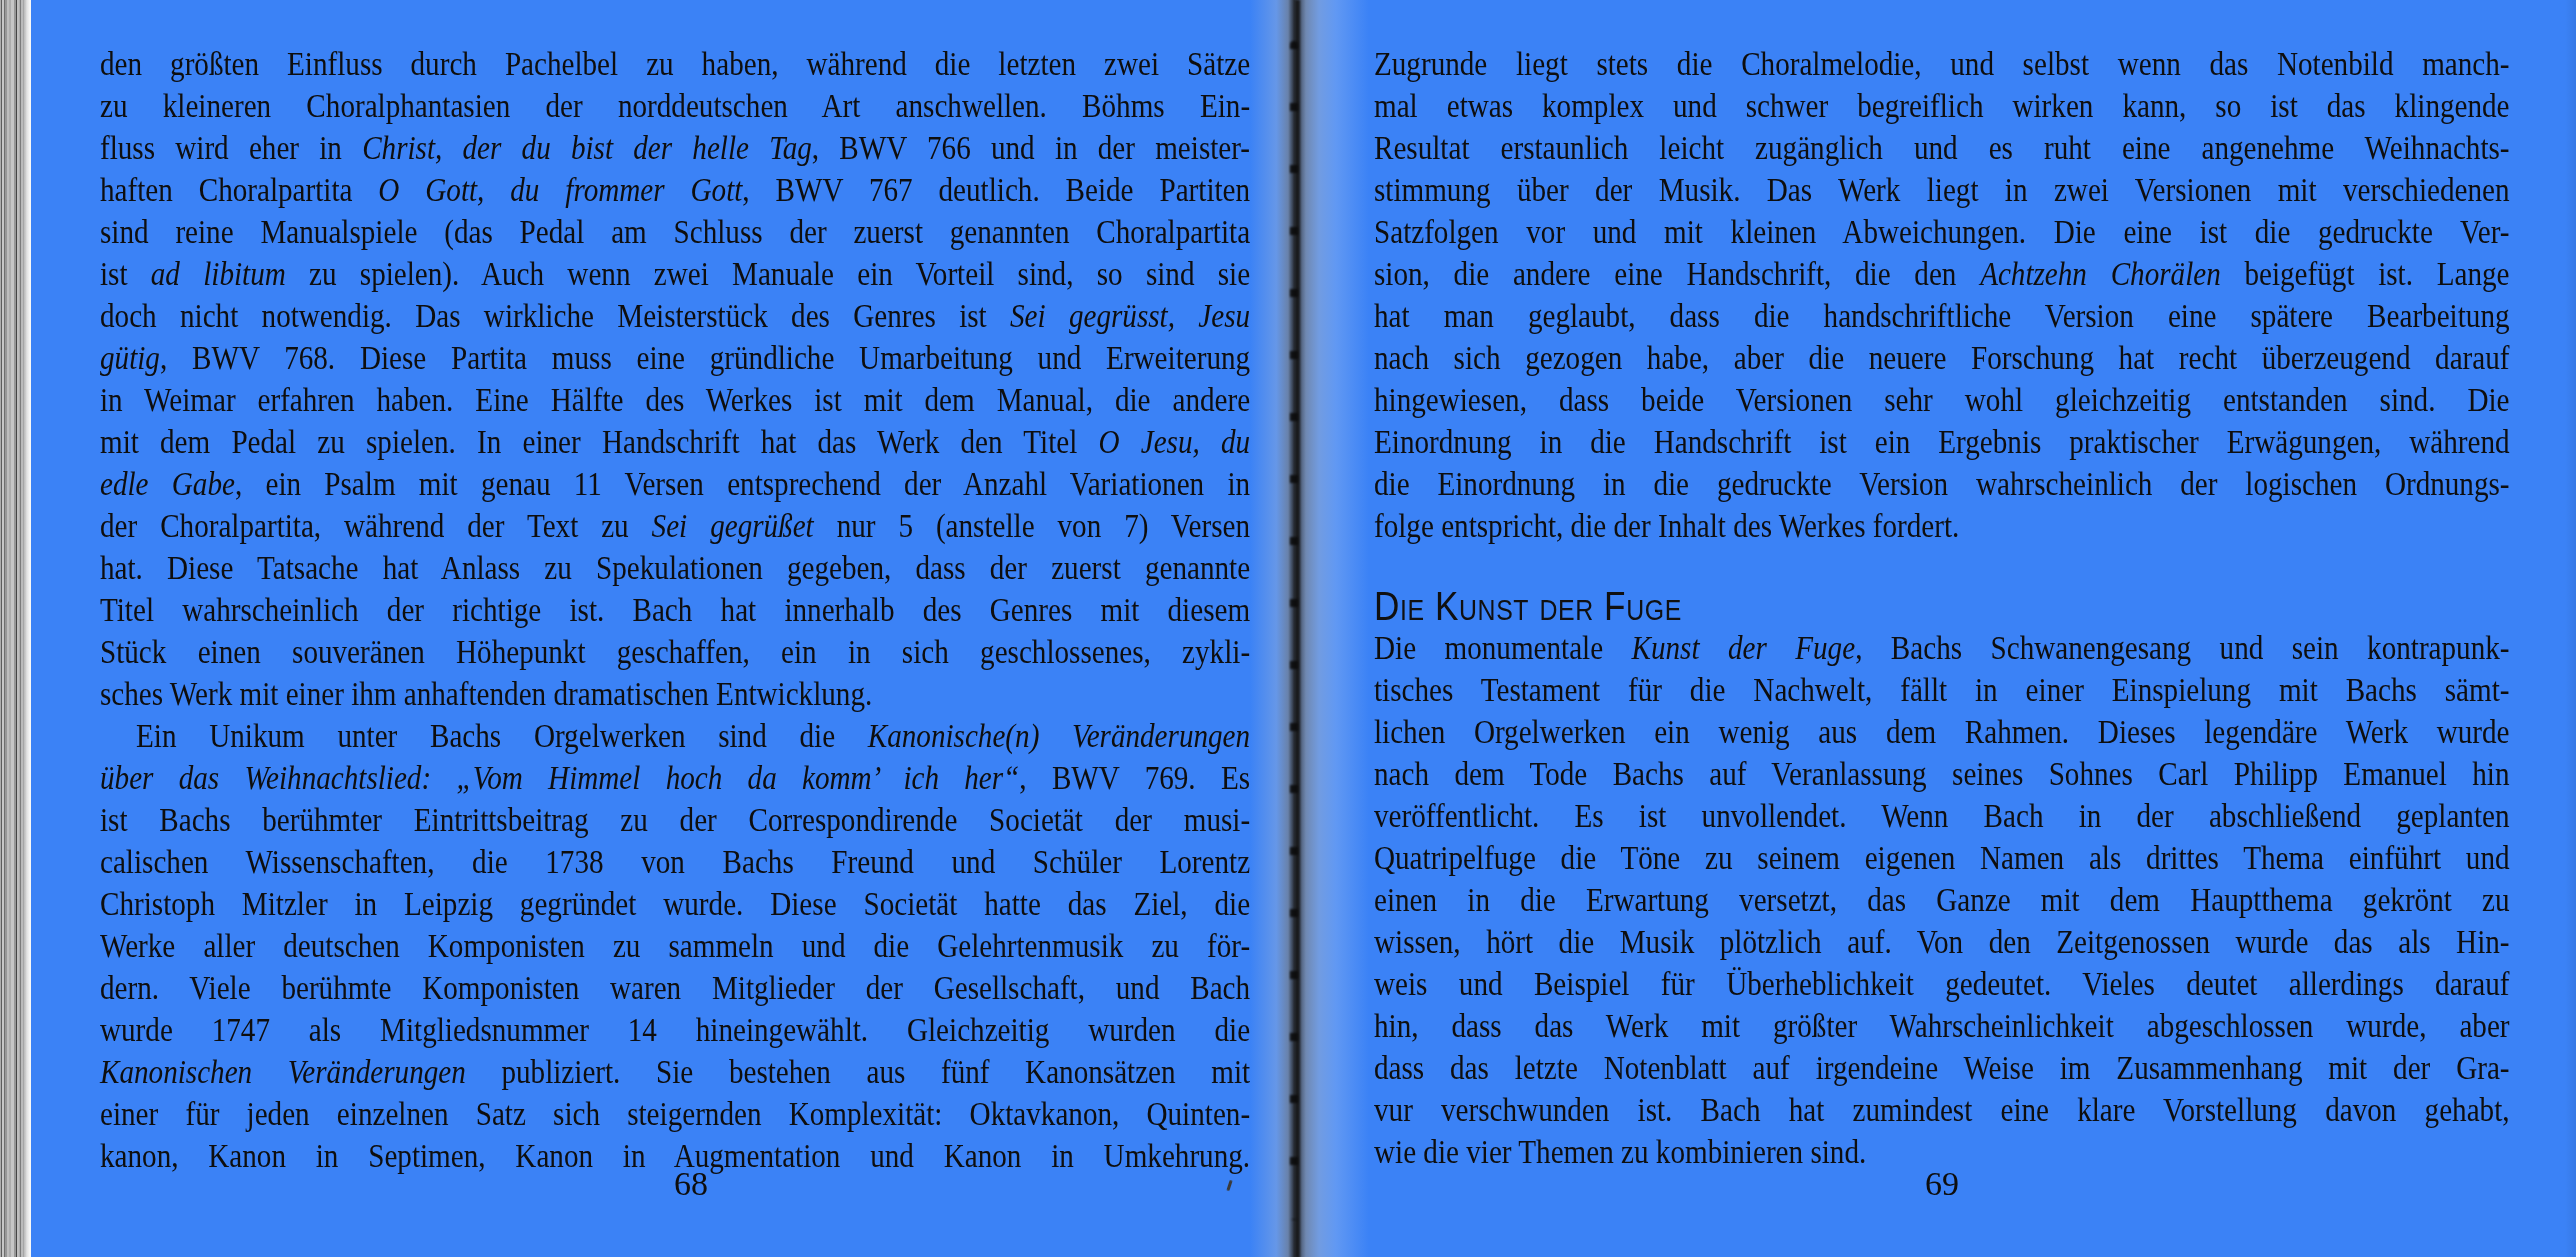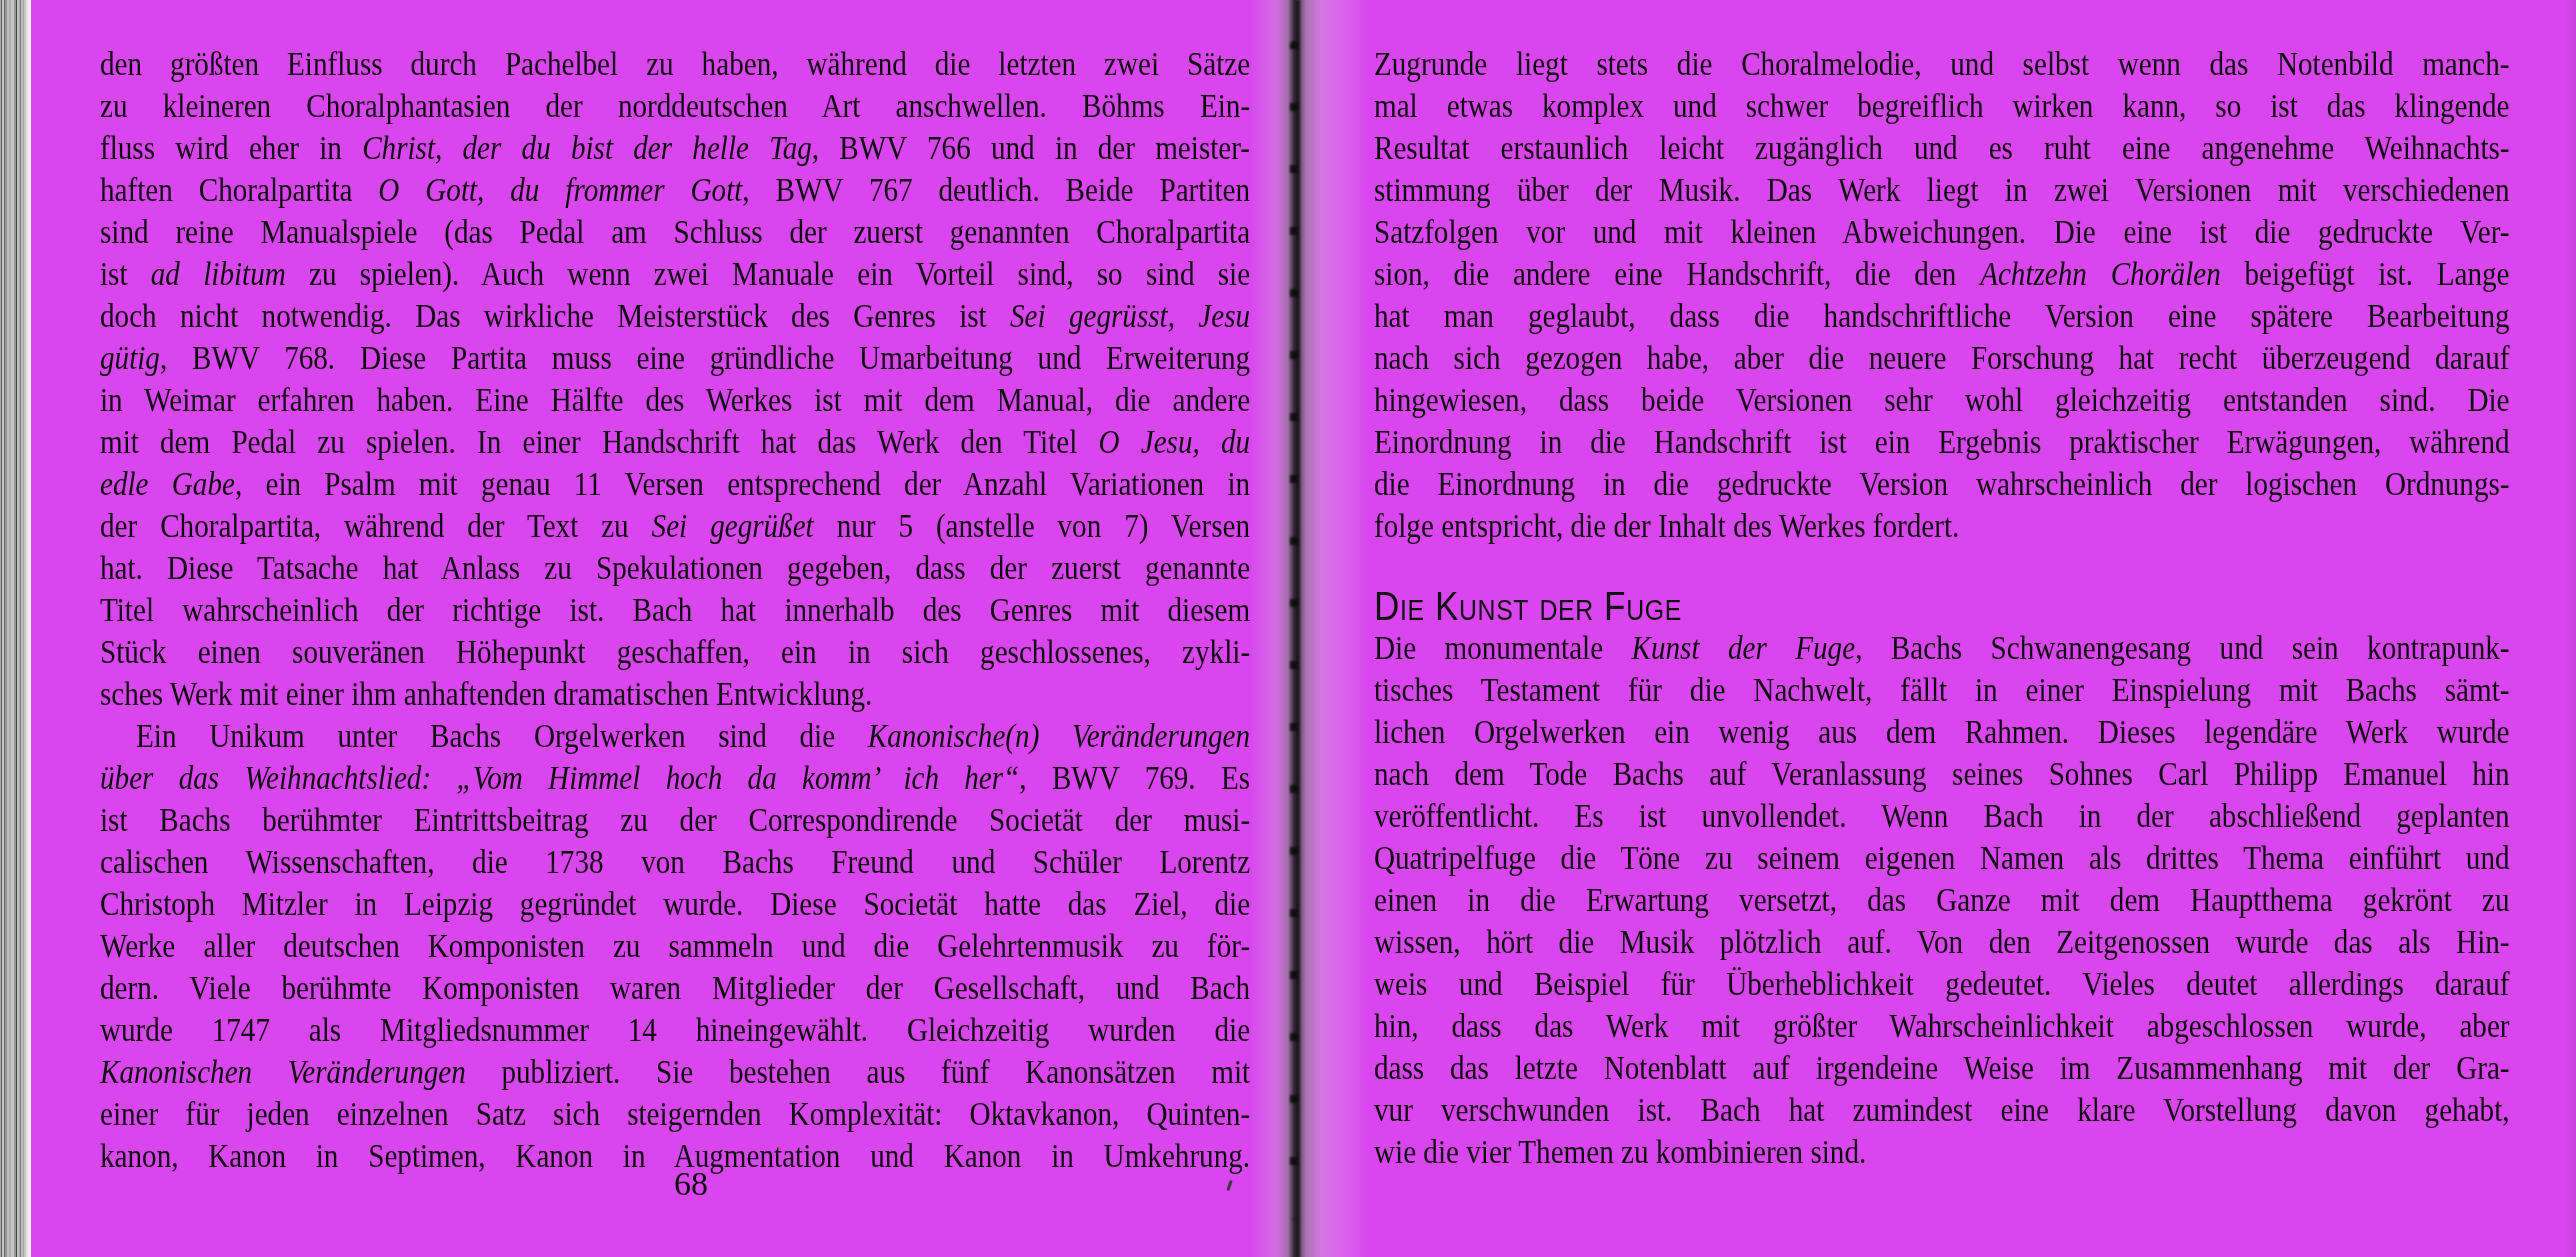--- a/index.html
+++ b/index.html
@@ -82,21 +82,21 @@
   .pagenum.right { left:1374px; width:1136px; }
 
   .stray-mark {
     position:absolute; left:1228px; top:1180px; width:2.7px; height:11px;
     background:#3a3a3a; transform:rotate(18deg); border-radius:1.4px; filter:blur(0.3px);
   }
 </style>
 </head>
 <body>
 
-<div class="stage" style="background: #d946ef;">
+<div class="stage" style="background: #3b82f6;">
 
   <div class="book-edge"></div>
 
   <div class="col left" style="color: rgb(14, 14, 14);">
     <div>
         <div class="line"><span>den größten Einfluss durch Pachelbel zu haben, während die letzten zwei Sätze</span></div>
         <div class="line"><span>zu kleineren Choralphantasien der norddeutschen Art anschwellen. Böhms Ein-</span></div>
         <div class="line"><span>fluss wird eher in </span><i>Christ, der du bist der helle Tag</i><span>, BWV 766 und in der meister-</span></div>
         <div class="line"><span>haften Choralpartita </span><i>O Gott, du frommer Gott</i><span>, BWV 767 deutlich. Beide Partiten</span></div>
         <div class="line"><span>sind reine Manualspiele (das Pedal am Schluss der zuerst genannten Choralpartita</span></div>
@@ -159,16 +159,17 @@
         <div class="line"><span>Quatripelfuge die Töne zu seinem eigenen Namen als drittes Thema einführt und</span></div>
         <div class="line"><span>einen in die Erwartung versetzt, das Ganze mit dem Hauptthema gekrönt zu</span></div>
         <div class="line"><span>wissen, hört die Musik plötzlich auf. Von den Zeitgenossen wurde das als Hin-</span></div>
         <div class="line"><span>weis und Beispiel für Überheblichkeit gedeutet. Vieles deutet allerdings darauf</span></div>
         <div class="line"><span>hin, dass das Werk mit größter Wahrscheinlichkeit abgeschlossen wurde, aber</span></div>
         <div class="line"><span>dass das letzte Notenblatt auf irgendeine Weise im Zusammenhang mit der Gra-</span></div>
         <div class="line"><span>vur verschwunden ist. Bach hat zumindest eine klare Vorstellung davon gehabt,</span></div>
         <div class="line last"><span>wie die vier Themen zu kombinieren sind.</span></div>
       </div>
   </div>
+  <div class="pagenum right" style="color: rgb(14, 14, 14);">69</div>
 
   <div class="right-edge"></div>
 </div>
 
 
 </body></html>

